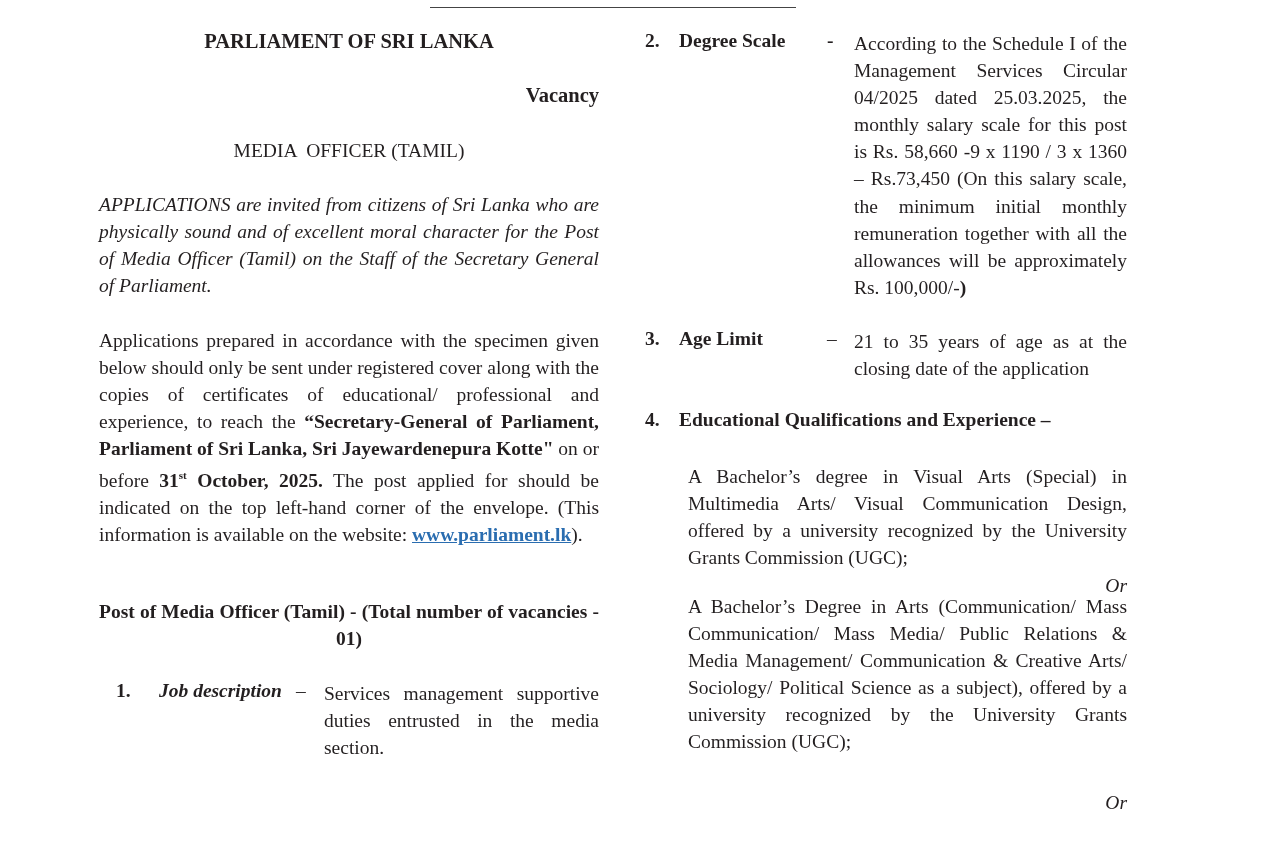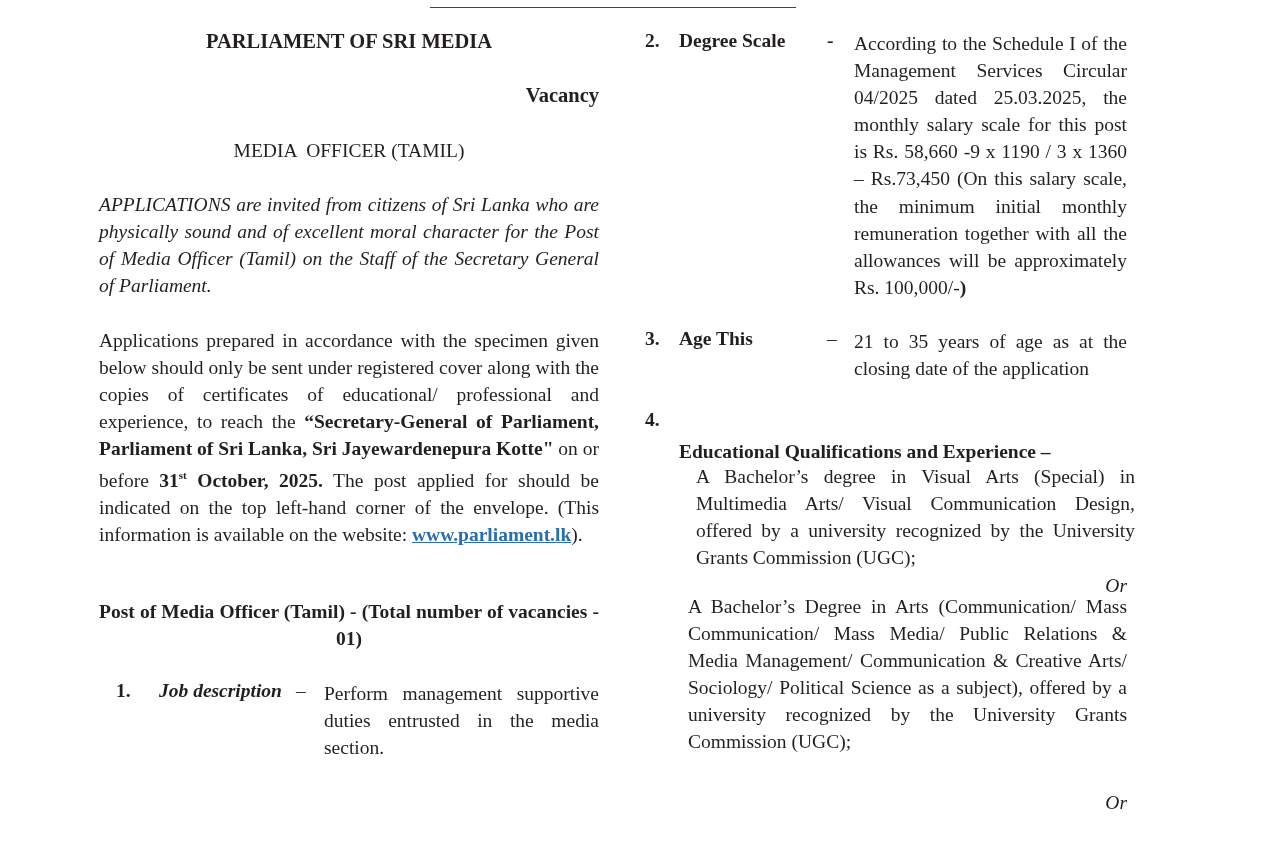--- a/index.html
+++ b/index.html
@@ -22,58 +22,58 @@
   .dash { position:absolute; }
   .txt { position:absolute; }
   .or { font-style:italic; text-align:right; }
 </style>
 </head>
 <body>
 
 <div class="topline"></div>
 
 <div class="col left">
-  <p class="abs center title" style="top:28px;width:500px;">PARLIAMENT OF SRI MEDIA</p>
+  <p class="abs center title" style="top:28px;width:500px;">PARLIAMENT OF SRI LANKA</p>
   <p class="abs center title" style="top:82px;width:500px;text-align:right;">Vacancy</p>
   <p class="abs center" style="top:137px;width:500px;white-space:pre;">MEDIA  OFFICER (TAMIL)</p>
 
   <p class="abs just" style="top:191px;width:500px;font-style:italic;">APPLICATIONS are invited from citizens of Sri Lanka who are physically sound and of excellent moral character for the Post of Media Officer (Tamil) on the Staff of the Secretary General of Parliament.</p>
 
   <p class="abs just" style="top:327px;width:500px;">
     <span>Applications prepared in accordance with the specimen given below should only be sent under registered cover along with the copies of certificates of educational/ professional and experience, to reach the </span><span class="b">“Secretary-General of Parliament, Parliament of Sri Lanka, Sri Jayewardenepura Kotte"</span><span> on or before </span><span class="b">31</span><sup class="b" style="font-size:11px;">st</sup><span class="b"> October, 2025.</span><span> The post applied for should be indicated on the top left-hand corner of the envelope. (This information is available on the website: </span><a class="link">www.parliament.lk</a><span>).</span>
   </p>
 
   <p class="abs b" style="top:598px;width:500px;text-align:justify;text-align-last:center;">Post of Media Officer (Tamil) - (Total number of vacancies - 01)</p>
 
   <div class="item-row" style="top:680px;left:0;width:500px;">
     <span class="num" style="left:17px;">1.</span>
     <span class="lbl" style="left:60px;font-style:italic;">Job description</span>
     <span class="dash" style="left:197px;">–</span>
-    <p class="txt just" style="left:225px;width:275px;">Perform management supportive duties entrusted in the media section.</p>
+    <p class="txt just" style="left:225px;width:275px;">Services management supportive duties entrusted in the media section.</p>
   </div>
 </div>
 
 <div class="col right">
   <div class="item-row" style="top:30px;left:0;width:482px;">
     <span class="num" style="left:0;">2.</span>
     <span class="lbl" style="left:34px;">Degree Scale</span>
     <span class="dash b" style="left:182px;">-</span>
     <p class="txt just" style="left:209px;width:273px;"><span>According to the Schedule I of the Management Services Circular 04/2025 dated 25.03.2025, the monthly salary scale for this post is Rs. 58,660 -9 x 1190 / 3 x 1360 – Rs.73,450 (On this salary scale, the minimum initial monthly remuneration together with all the allowances will be approximately Rs. 100,000/-</span><span class="b">)</span></p>
   </div>
 
   <div class="item-row" style="top:328px;left:0;width:482px;">
     <span class="num" style="left:0;">3.</span>
-    <span class="lbl" style="left:34px;">Age This</span>
+    <span class="lbl" style="left:34px;">Age Limit</span>
     <span class="dash" style="left:182px;">–</span>
     <p class="txt just" style="left:209px;width:273px;">21 to 35 years of age as at the closing date of the application</p>
   </div>
 
   <div class="item-row" style="top:409px;left:0;width:482px;">
     <span class="num" style="left:0;">4.</span>
-    <span class="lbl" style="left:34px;margin-top:32px;">Educational Qualifications and Experience –</span>
+    <span class="lbl" style="left:34px;">Educational Qualifications and Experience –</span>
   </div>
 
-  <p class="abs just" style="top:463px;left:51px;width:439px;">A Bachelor’s degree in Visual Arts (Special) in Multimedia Arts/ Visual Communication Design, offered by a university recognized by the University Grants Commission (UGC);</p>
+  <p class="abs just" style="top:463px;left:43px;width:439px;">A Bachelor’s degree in Visual Arts (Special) in Multimedia Arts/ Visual Communication Design, offered by a university recognized by the University Grants Commission (UGC);</p>
   <p class="abs or" style="top:572px;left:43px;width:439px;">Or</p>
 
   <p class="abs just" style="top:593px;left:43px;width:439px;">A Bachelor’s Degree in Arts (Communication/ Mass Communication/ Mass Media/ Public Relations &amp; Media Management/ Communication &amp; Creative Arts/ Sociology/ Political Science as a subject), offered by a university recognized by the University Grants Commission (UGC);</p>
   <p class="abs or" style="top:789px;left:43px;width:439px;">Or</p>
 </div>
 
 </body></html>

